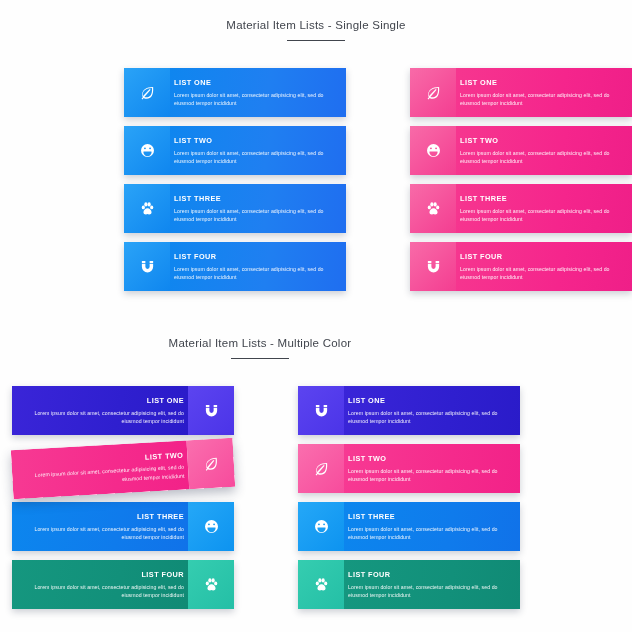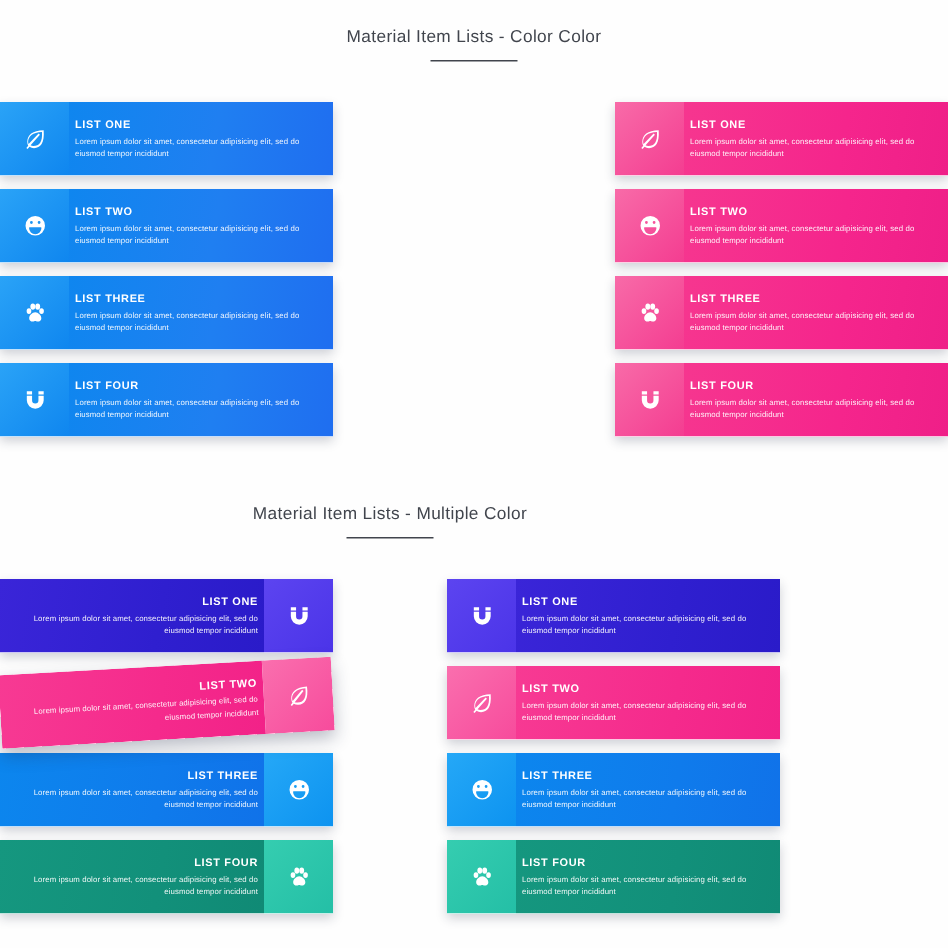--- a/index.html
+++ b/index.html
@@ -32,22 +32,22 @@
   .section-rule {
     width: 58px;
     height: 1.4px;
     background: #41454d;
     margin: 9px auto 0 auto;
   }
 
   
   .cards-grid {
     display: flex;
-    justify-content: space-between;
-    gap: 25px;
+    justify-content: flex-end;
+    gap: 64px;
   }
   .col {
     width: 222px;
     display: flex;
     flex-direction: column;
   }
 
   
   .card {
     position: relative;
@@ -131,21 +131,21 @@
   }
 </style>
 </head>
 <body>
 
 <div class="page">
 
   <div id="section-single">
 
     <div class="section-head">
-      <div class="section-title">Material Item Lists - Color Color</div>
+      <div class="section-title">Material Item Lists - Single Single</div>
       <div class="section-rule"></div>
     </div>
 
     <div class="cards-grid">
 
       <div class="col">
 
         <div class="card">
           <div class="card-icon blue-icon">
             <svg viewBox="0 0 24 24">

